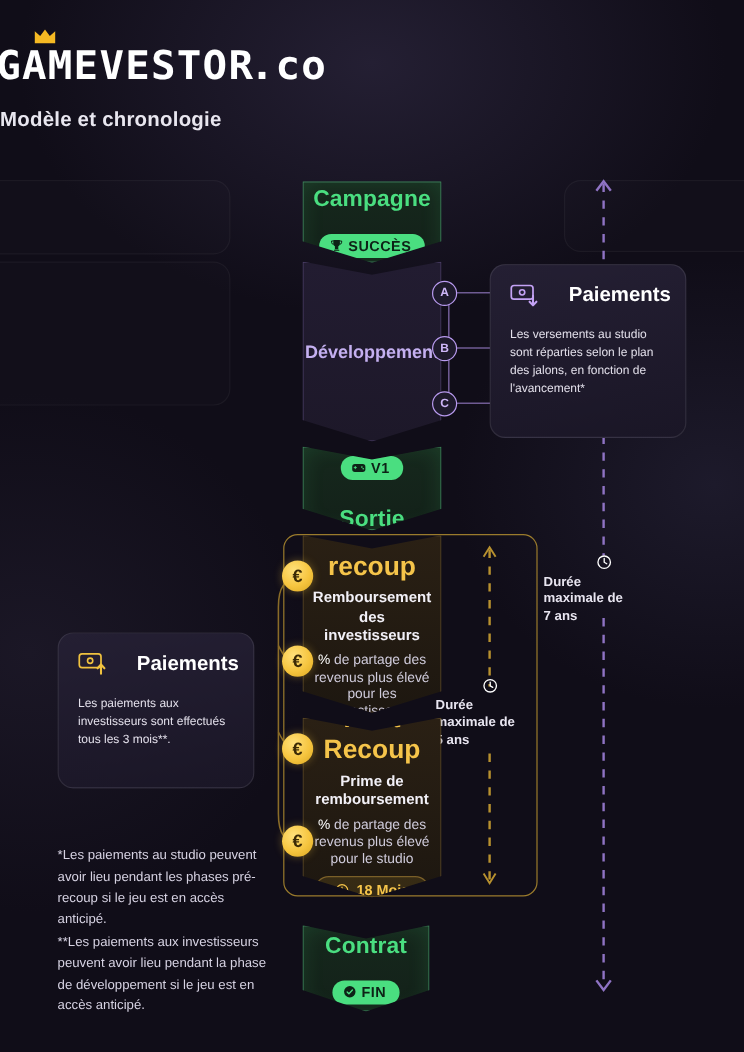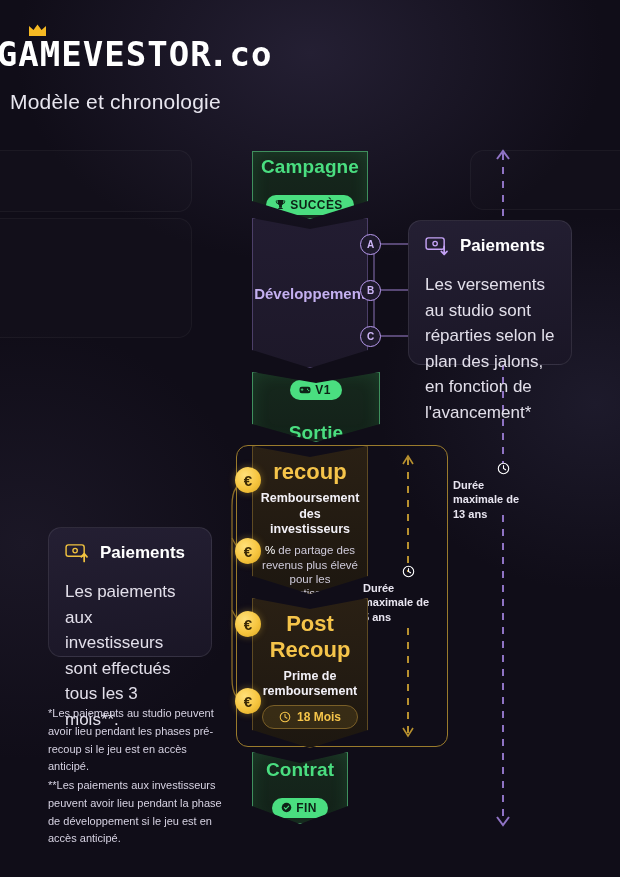--- a/index.html
+++ b/index.html
@@ -26,22 +26,22 @@
   #header { position:absolute; left:0; right:0; top:38px; text-align:left; }
   .logo-wrap { position:relative; display:inline-block; }
   .crown { position:absolute; left:28px; top:-14px; width:26px; height:13px; }
   .logo {
     font-family:"DejaVu Sans Mono", monospace;
     font-weight:bold; font-size:33px; letter-spacing:1px;
     color:#ffffff; line-height:1;
     display:inline-block;
     transform:scaleX(1.03);
   }
-  .subtitle { margin-top:19px; font-size:21px; font-weight:normal;
-              color:#e8e6ef; letter-spacing:.2px;margin-left:10px; }
+  .subtitle { margin-top:19px; font-size:17px; font-weight:bold;
+              color:#e8e6ef; letter-spacing:.2px; }
 
   
   .chev {
     position:absolute;
     clip-path: polygon(0 0, 100% 0, 100% calc(100% - 18px), 50% 100%, 0 calc(100% - 18px));
     display:flex; flex-direction:column; align-items:center; justify-content:center;
     text-align:center;
   }
   .chev-b {
     position:absolute;
@@ -81,23 +81,23 @@
   .sub-grey  { color:#cfcbdb; font-size:11.5px; font-weight:normal; line-height:1.25; }
   .sub-grey .pct { color:#ffffff; }
 
   
   .callout {
     position:absolute; border-radius:13px;
     background:linear-gradient(170deg,#241f33 0%,#1a1626 100%);
     border:1px solid rgba(255,255,255,.09);
     padding:15px 16px 16px 16px;
   }
-  .callout-head { display:flex; align-items:center; gap:10px; margin-bottom:11px; }
+  .callout-head { display:flex; align-items:center; gap:24px; margin-bottom:11px; }
   .callout-title { color:#ffffff; font-size:17px; font-weight:bold; }
-  .callout-body { color:#e2dfea; font-size:17px; line-height:1.5;margin-top:16px; }
+  .callout-body { color:#e2dfea; font-size:10px; line-height:1.5;margin-top:16px; }
 
   
   .chip {
     position:absolute; width:21px; height:21px; border-radius:50%;
     background:#1e1a2c; border:1px solid #b99bf0;
     color:#cdb6f7; font-size:10px; font-weight:bold;
     display:flex; align-items:center; justify-content:center;
   }
   .euro {
     position:absolute; width:26px; height:26px; border-radius:50%;
@@ -142,21 +142,21 @@
     <path d="M9 14 L15 6 L21 14" fill="none" stroke="#8f73c4" stroke-width="2"></path>
     <path d="M9 672 L15 680 L21 672" fill="none" stroke="#8f73c4" stroke-width="2"></path>
   </svg>
   <div class="dur" style="left:453px; top:462px; width:100px;">
     <svg class="ico" width="13" height="13" viewBox="0 0 14 14">
       <circle cx="7" cy="7" r="5.6" fill="none" stroke="#ffffff" stroke-width="1.2"></circle>
       <path d="M7 3.7 L7 7 L9.3 8.4" fill="none" stroke="#ffffff" stroke-width="1.2" stroke-linecap="round"></path>
     </svg>
     <span>Durée</span><br>
     <span>maximale de</span><br>
-    <span>13 ans</span>
+    <span>7 ans</span>
   </div>
 
   <div class="abs" style="left:236px; top:445px; width:212px; height:302px;
               border:1px solid #9a7b2c; border-radius:12px;"></div>
 
   <svg class="abs" style="left:393px; top:450px; width:30px; height:292px;" viewBox="0 0 30 292">
     <line x1="15" y1="8" x2="15" y2="122" stroke="#b8912f" stroke-width="2" stroke-dasharray="7 7"></line>
     <line x1="15" y1="178" x2="15" y2="284" stroke="#b8912f" stroke-width="2" stroke-dasharray="7 7"></line>
     <path d="M10 14 L15 6 L20 14" fill="none" stroke="#b8912f" stroke-width="1.6"></path>
     <path d="M10 278 L15 286 L20 278" fill="none" stroke="#b8912f" stroke-width="1.6"></path>
@@ -202,21 +202,21 @@
   <div class="chip" style="left:360px; top:234px;">
     <span>A</span>
   </div>
   <div class="chip" style="left:360px; top:280px;">
     <span>B</span>
   </div>
   <div class="chip" style="left:360px; top:326px;">
     <span>C</span>
   </div>
 
-  <div class="chev-b card-green" style="left:252px; top:372px; width:128px; height:70px; gap:22px;">
+  <div class="chev-b card-green" style="left:252px; top:372px; width:116px; height:70px; gap:22px;">
     <div class="badge-green">
       <svg width="12" height="10" viewBox="0 0 14 11">
         <rect x="0.6" y="1.6" width="12.8" height="7.8" rx="2.6" fill="#0d2216"></rect>
         <path d="M3.6 4v2.2M2.5 5.1h2.2" stroke="#4ade80" stroke-width="0.9" stroke-linecap="round"></path>
         <circle cx="10" cy="4.6" r="0.8" fill="#4ade80"></circle>
         <circle cx="11.3" cy="6.2" r="0.8" fill="#4ade80"></circle>
       </svg>
       <span>V1</span>
     </div>
     <div class="ttl-green">Sortie</div>
@@ -226,30 +226,33 @@
     <div class="ttl-gold">Pre-recoup</div>
     <div class="sub-white">Remboursement des investisseurs</div>
     <div class="sub-grey">
       <span class="pct">%</span><span> de partage des revenus plus élevé pour les investisseurs</span>
     </div>
   </div>
 
   <div class="chev-b card-gold" style="left:252px; top:598px; width:116px; height:150px; gap:6px; padding:12px 8px 18px 8px;">
     <div class="ttl-gold">Post Recoup</div>
     <div class="sub-white">Prime de remboursement</div>
+    <div class="sub-grey">
+      <span class="pct">%</span><span> de partage des revenus plus élevé pour le studio</span>
+    </div>
     <div class="badge-gold">
       <svg width="12" height="12" viewBox="0 0 14 14">
         <circle cx="7" cy="7" r="5.6" fill="none" stroke="#f5c44a" stroke-width="1.2"></circle>
         <path d="M7 3.7 L7 7 L9.3 8.4" fill="none" stroke="#f5c44a" stroke-width="1.2" stroke-linecap="round"></path>
       </svg>
       <span>18 Mois</span>
     </div>
   </div>
 
-  <div class="chev-b card-green" style="left:252px; top:752px; width:96px; height:72px; gap:7px;">
+  <div class="chev-b card-green" style="left:252px; top:771px; width:106px; height:72px; gap:7px;">
     <div class="ttl-green">Contrat</div>
     <div class="badge-green">
       <svg width="11" height="11" viewBox="0 0 12 12">
         <circle cx="6" cy="6" r="5.2" fill="#0d2216"></circle>
         <path d="M3.6 6.2 L5.2 7.8 L8.4 4.4" fill="none" stroke="#4ade80" stroke-width="1.2" stroke-linecap="round" stroke-linejoin="round"></path>
       </svg>
       <span>FIN</span>
     </div>
   </div>
 

